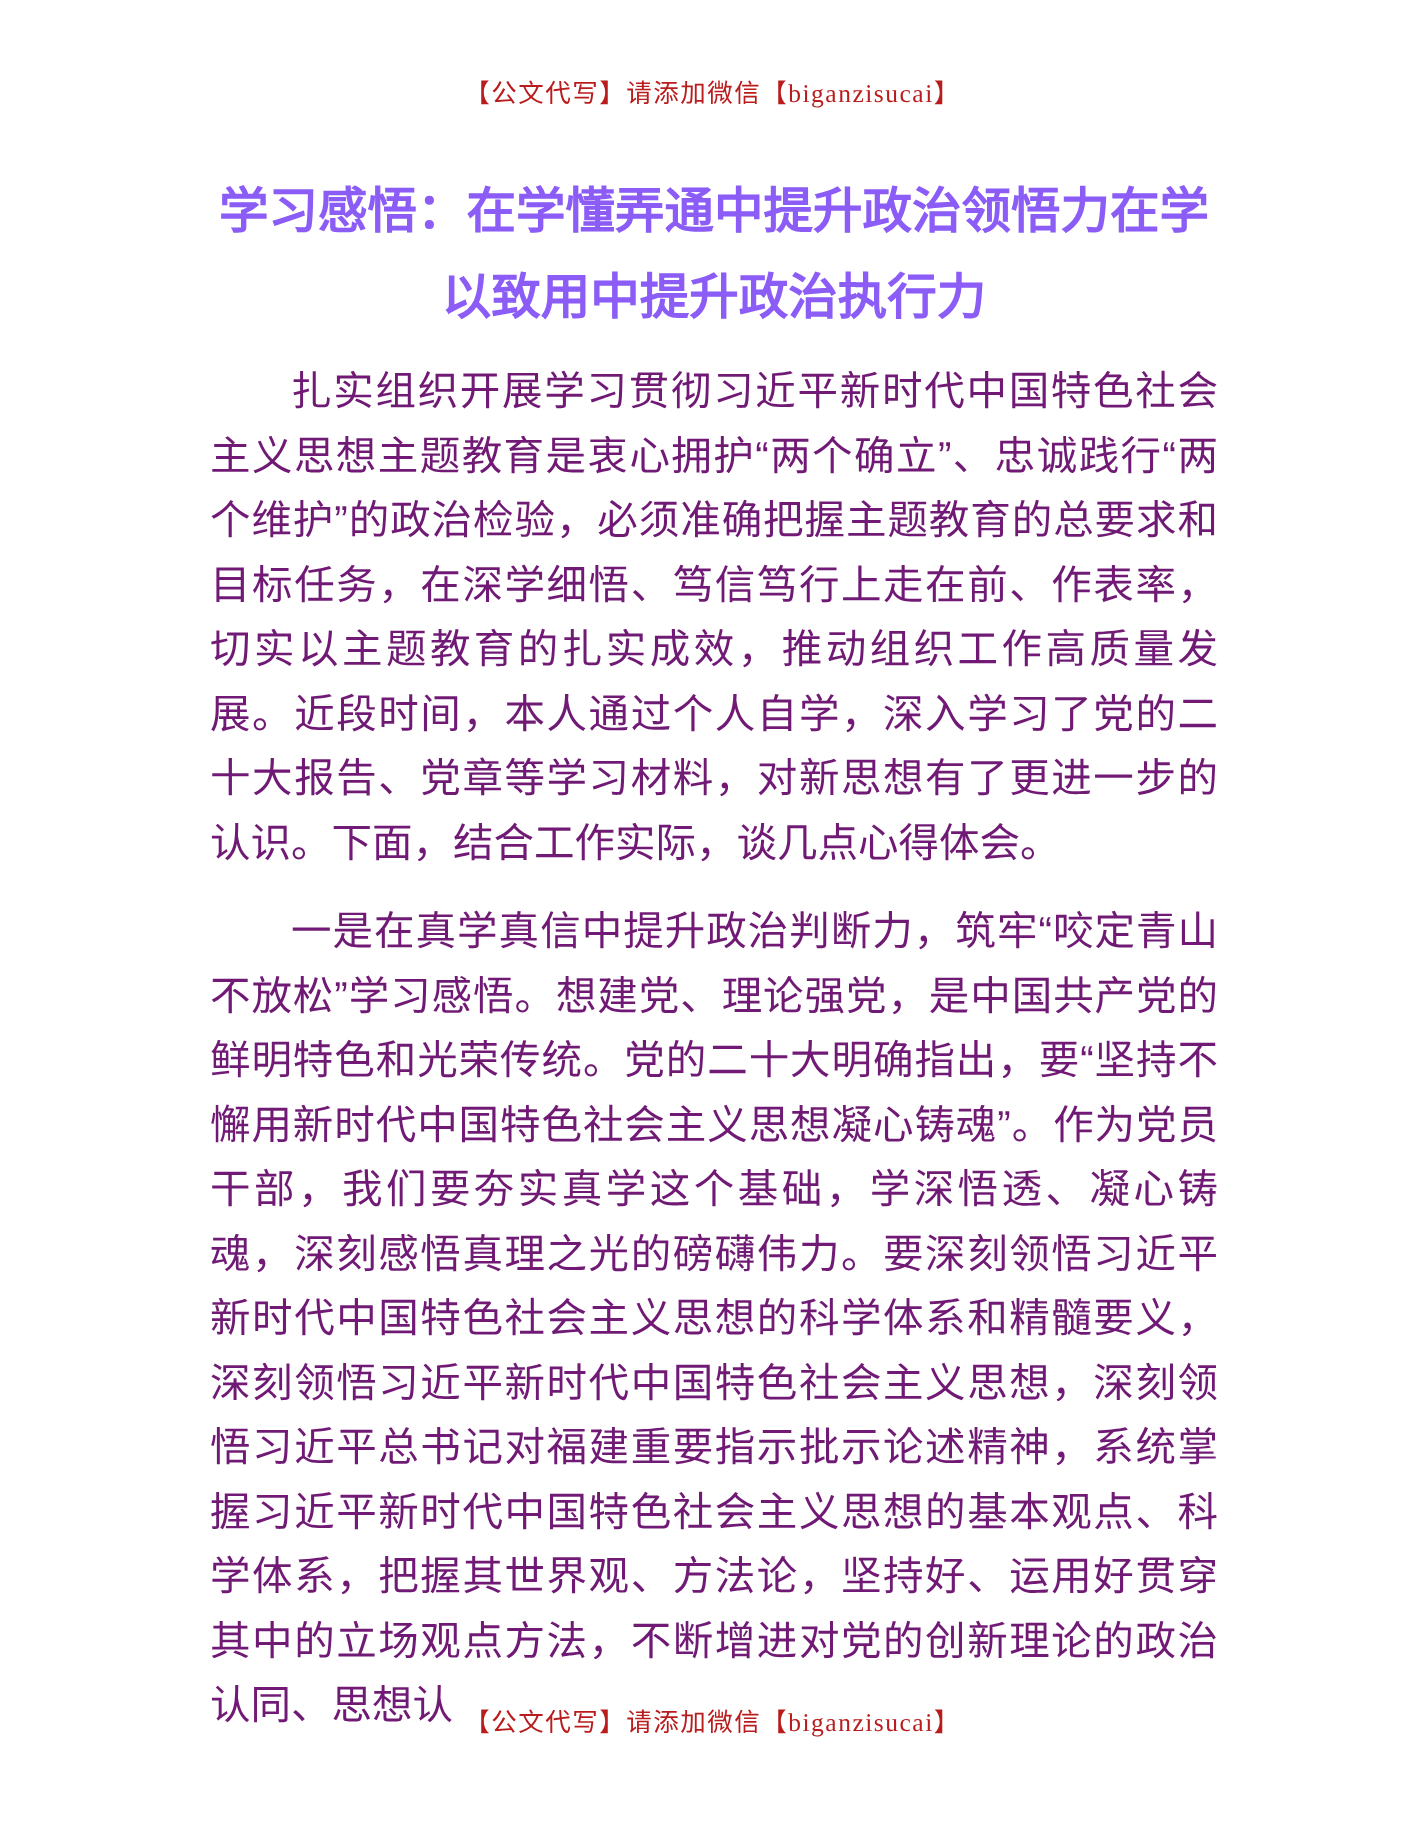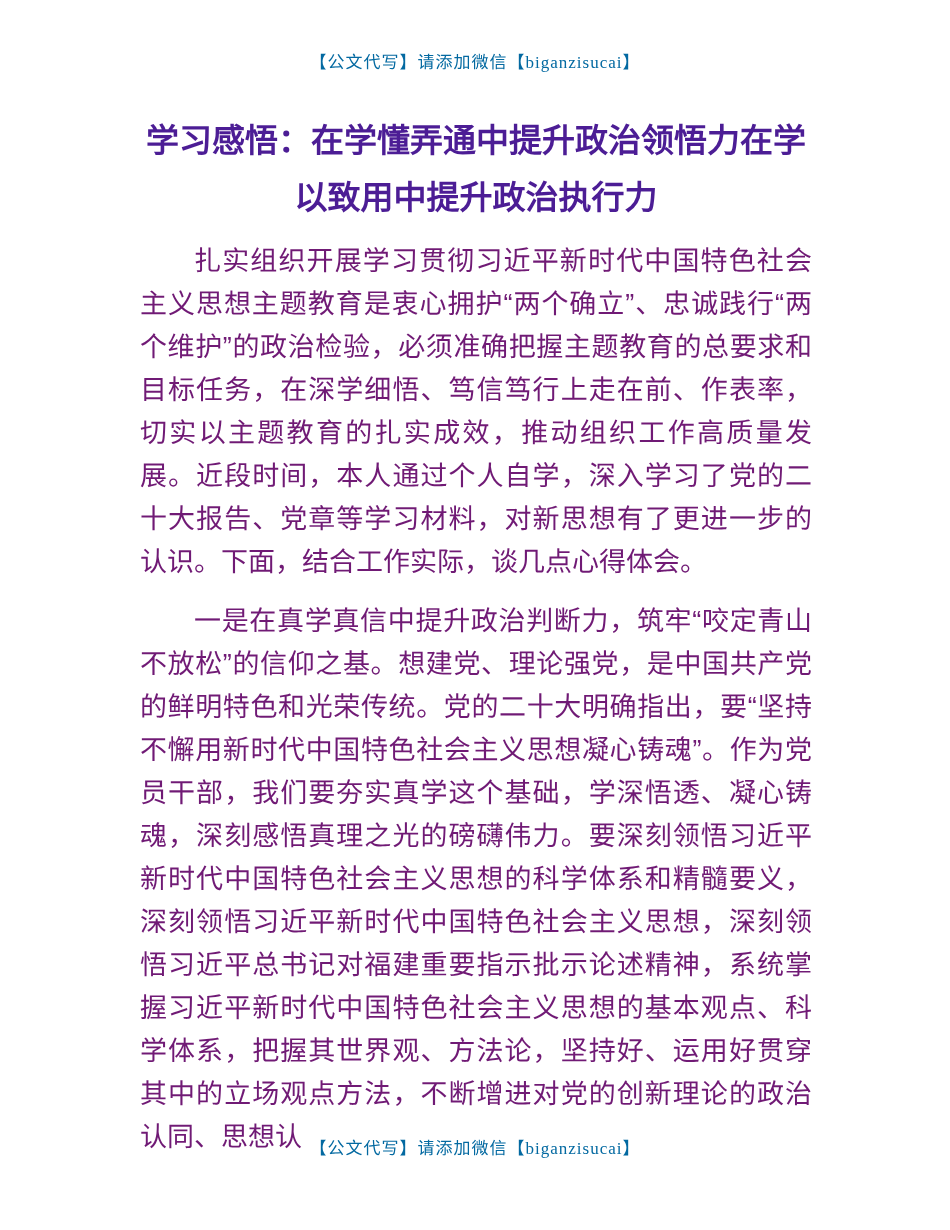--- a/index.html
+++ b/index.html
@@ -18,32 +18,32 @@
     font-family: "Liberation Sans", sans-serif;
   }
   .page-note {
     position: absolute;
     left: 0;
     width: 100%;
     text-align: center;
     font-family: "Liberation Serif", "DejaVu Serif", serif;
     font-size: 17px;
     letter-spacing: 1px;
-    color: #0369a1;
+    color: #b91c1c;
   }
   .page-note.header-note { top: 48px; }
   .page-note.footer-note { top: 1134px; }
   .doc-title {
     margin: 112px 138px 0 140px;
     text-align: center;
     font-family: "Liberation Sans", "DejaVu Sans", sans-serif;
     font-weight: 700;
     font-size: 33px;
     line-height: 57px;
-    color: #4c1d95;
+    color: #8b5cf6;
   }
   .doc-body {
     margin: 14px 138px 0 140px;
     color: #000000;
   }
   .doc-body p {
     margin: 0 0 16px 0;
     text-indent: 2em;
     text-align: justify;
     font-family: "Liberation Sans", "DejaVu Sans", sans-serif;
@@ -56,18 +56,18 @@
 <body>
 
 <div class="page">
 
   <div class="page-note header-note">【公文代写】请添加微信【biganzisucai】</div>
 
   <h1 class="doc-title">学习感悟：在学懂弄通中提升政治领悟力在学以致用中提升政治执行力</h1>
 
   <div class="doc-body">
     <p>扎实组织开展学习贯彻习近平新时代中国特色社会主义思想主题教育是衷心拥护“两个确立”、忠诚践行“两个维护”的政治检验，必须准确把握主题教育的总要求和目标任务，在深学细悟、笃信笃行上走在前、作表率，切实以主题教育的扎实成效，推动组织工作高质量发展。近段时间，本人通过个人自学，深入学习了党的二十大报告、党章等学习材料，对新思想有了更进一步的认识。下面，结合工作实际，谈几点心得体会。</p>
-    <p>一是在真学真信中提升政治判断力，筑牢“咬定青山不放松”的信仰之基。想建党、理论强党，是中国共产党的鲜明特色和光荣传统。党的二十大明确指出，要“坚持不懈用新时代中国特色社会主义思想凝心铸魂”。作为党员干部，我们要夯实真学这个基础，学深悟透、凝心铸魂，深刻感悟真理之光的磅礴伟力。要深刻领悟习近平新时代中国特色社会主义思想的科学体系和精髓要义，深刻领悟习近平新时代中国特色社会主义思想，深刻领悟习近平总书记对福建重要指示批示论述精神，系统掌握习近平新时代中国特色社会主义思想的基本观点、科学体系，把握其世界观、方法论，坚持好、运用好贯穿其中的立场观点方法，不断增进对党的创新理论的政治认同、思想认</p>
+    <p>一是在真学真信中提升政治判断力，筑牢“咬定青山不放松”学习感悟。想建党、理论强党，是中国共产党的鲜明特色和光荣传统。党的二十大明确指出，要“坚持不懈用新时代中国特色社会主义思想凝心铸魂”。作为党员干部，我们要夯实真学这个基础，学深悟透、凝心铸魂，深刻感悟真理之光的磅礴伟力。要深刻领悟习近平新时代中国特色社会主义思想的科学体系和精髓要义，深刻领悟习近平新时代中国特色社会主义思想，深刻领悟习近平总书记对福建重要指示批示论述精神，系统掌握习近平新时代中国特色社会主义思想的基本观点、科学体系，把握其世界观、方法论，坚持好、运用好贯穿其中的立场观点方法，不断增进对党的创新理论的政治认同、思想认</p>
   </div>
 
   <div class="page-note footer-note">【公文代写】请添加微信【biganzisucai】</div>
 
 </div>
 
 </body></html>

